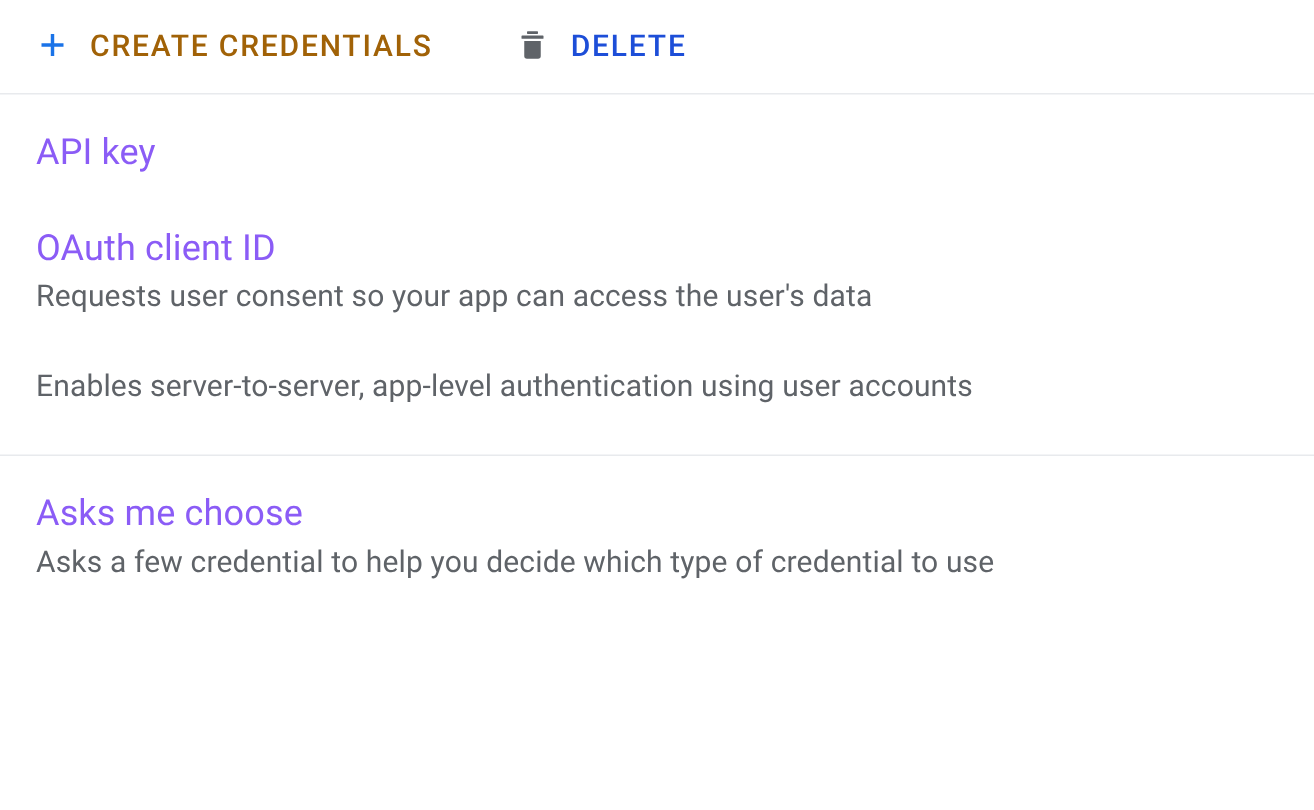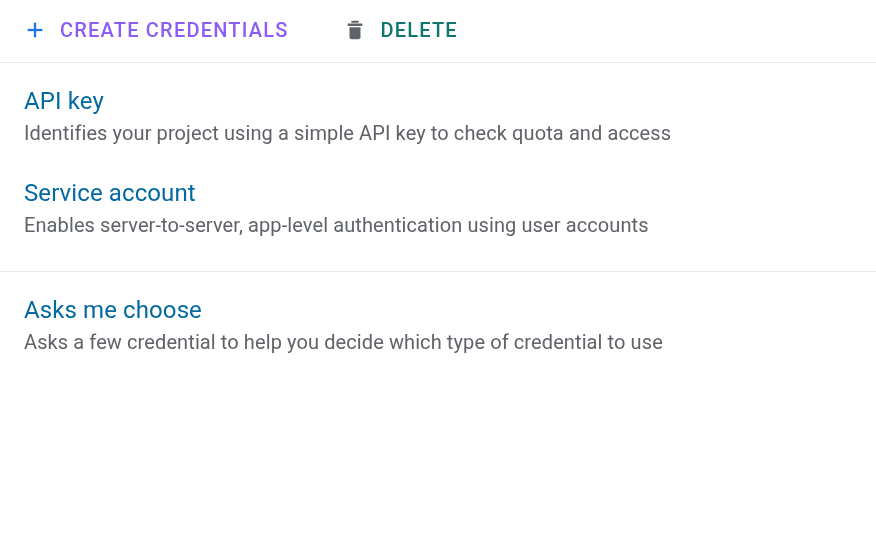--- a/index.html
+++ b/index.html
@@ -25,42 +25,42 @@
       display: flex;
       align-items: center;
       gap: 14px;
       background: none;
       border: none;
       cursor: pointer;
       font-family: inherit;
       padding: 0;
     }
     .create-btn {
-      color: #8b5cf6;
+      color: #a16207;
       text-align: center;
     }
     .create-btn .label {
       font-size: 20px;
       font-weight: 500;
       letter-spacing: 1.2px;
       text-transform: uppercase;
     }
     .plus-icon {
       width: 22px;
       height: 22px;
       display: flex;
       align-items: center;
       justify-content: center;
     }
     .plus-icon svg {
       width: 22px;
       height: 22px;
     }
     .delete-btn {
-      color: #0f766e;
+      color: #1d4ed8;
     }
     .delete-btn .label {
       font-size: 20px;
       font-weight: 500;
       letter-spacing: 1.2px;
       text-transform: uppercase;
     }
     .trash-icon {
       width: 22px;
       height: 24px;
@@ -75,21 +75,21 @@
     .menu-section {
       padding: 0;
     }
     .menu-item {
       padding: 24px 24px 8px 24px;
       cursor: pointer;
     }
     .menu-item-title {
       font-size: 24px;
       font-weight: 400;
-      color: #0369a1;
+      color: #8b5cf6;
       letter-spacing: 0.1px;
       margin-bottom: 4px;
     }
     .menu-item-desc {
       font-size: 20px;
       font-weight: 400;
       color: #5f6368;
       letter-spacing: 0.1px;
       line-height: 1.4;
     }
@@ -120,24 +120,26 @@
         <path d="M6 9 L6 20 Q6 22 8 22 L16 22 Q18 22 18 20 L18 9 Z"></path>
       </svg>
     </span>
     <span class="label">DELETE</span>
   </button>
 </div>
 
 <div class="menu-section">
   <div class="menu-item">
     <div class="menu-item-title">API key</div>
-    <div class="menu-item-desc">Identifies your project using a simple API key to check quota and access</div>
   </div>
   <div class="menu-item">
-    <div class="menu-item-title">Service account</div>
+    <div class="menu-item-title">OAuth client ID</div>
+    <div class="menu-item-desc">Requests user consent so your app can access the user's data</div>
+  </div>
+  <div class="menu-item">
     <div class="menu-item-desc">Enables server-to-server, app-level authentication using user accounts</div>
   </div>
   <hr class="divider">
   <div class="menu-item">
     <div class="menu-item-title">Asks me choose</div>
     <div class="menu-item-desc">Asks a few credential to help you decide which type of credential to use</div>
   </div>
 </div>
 
 </body></html>

